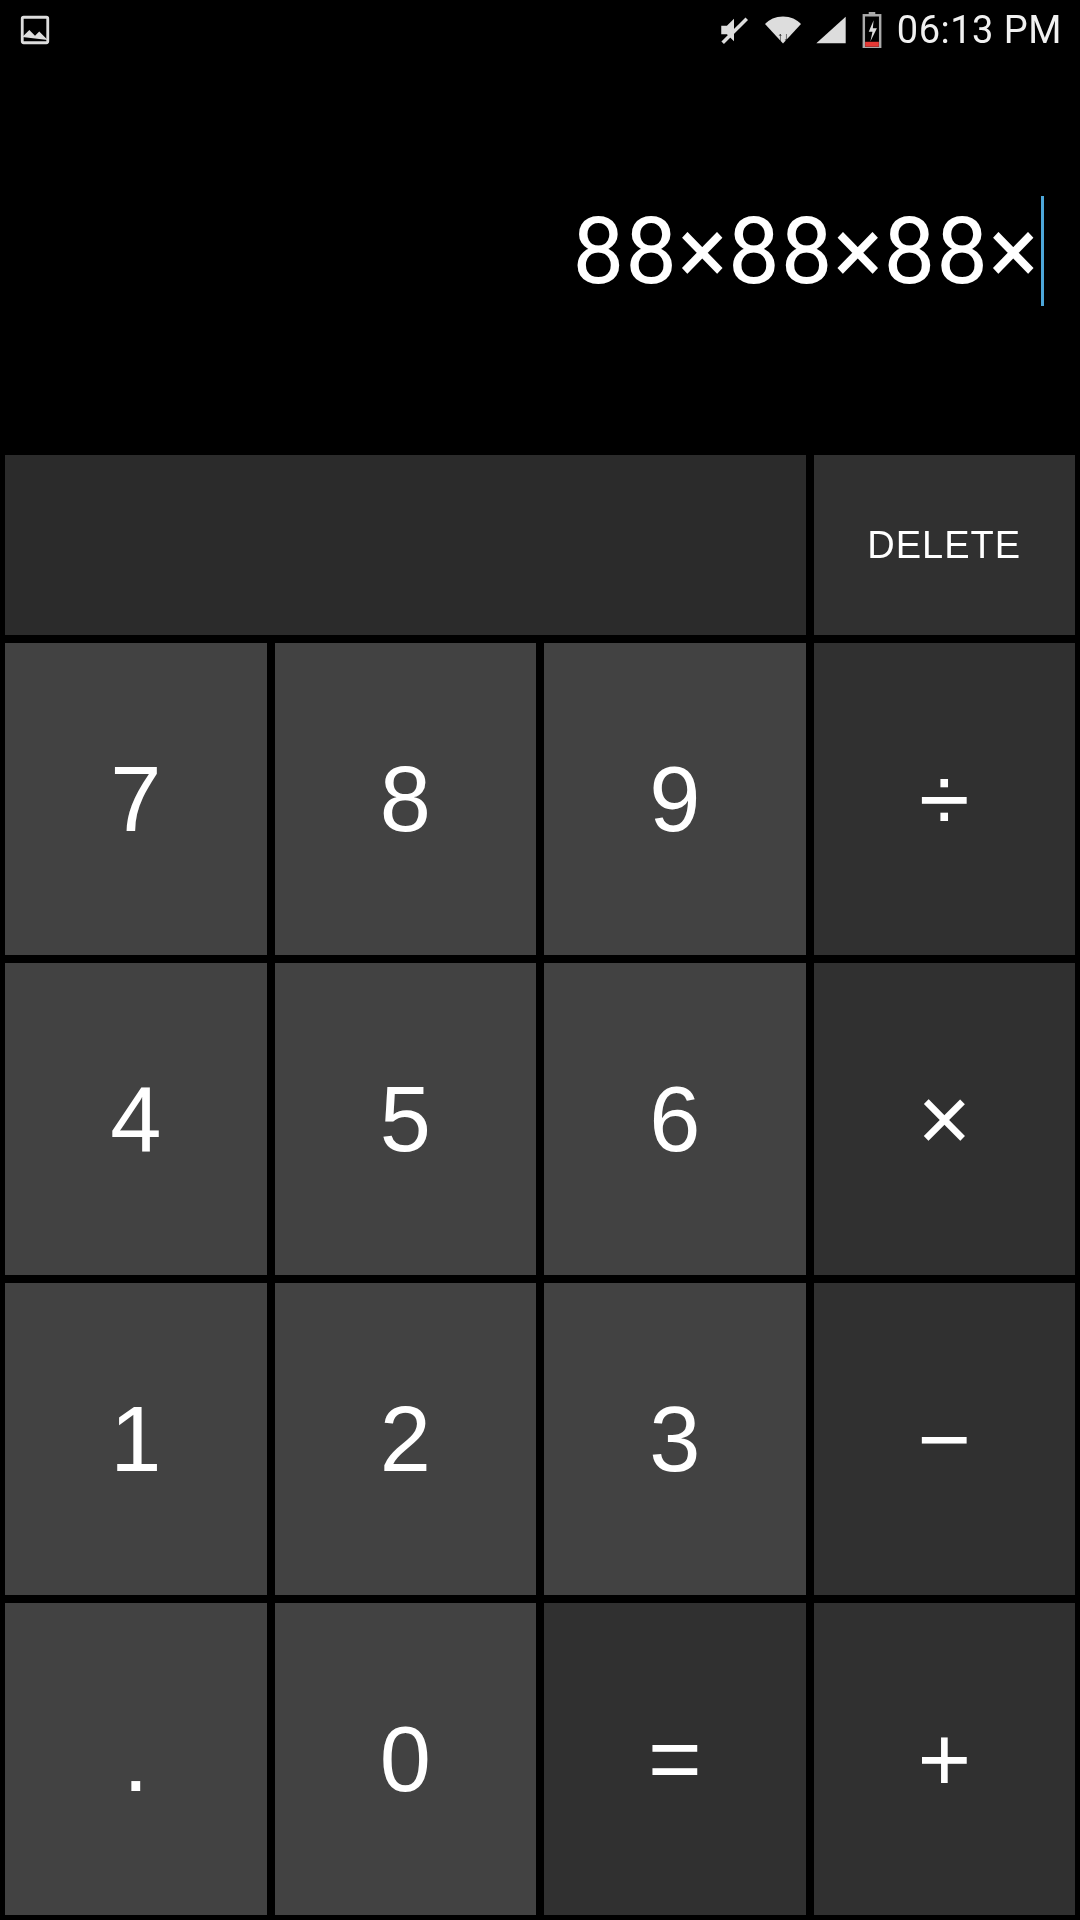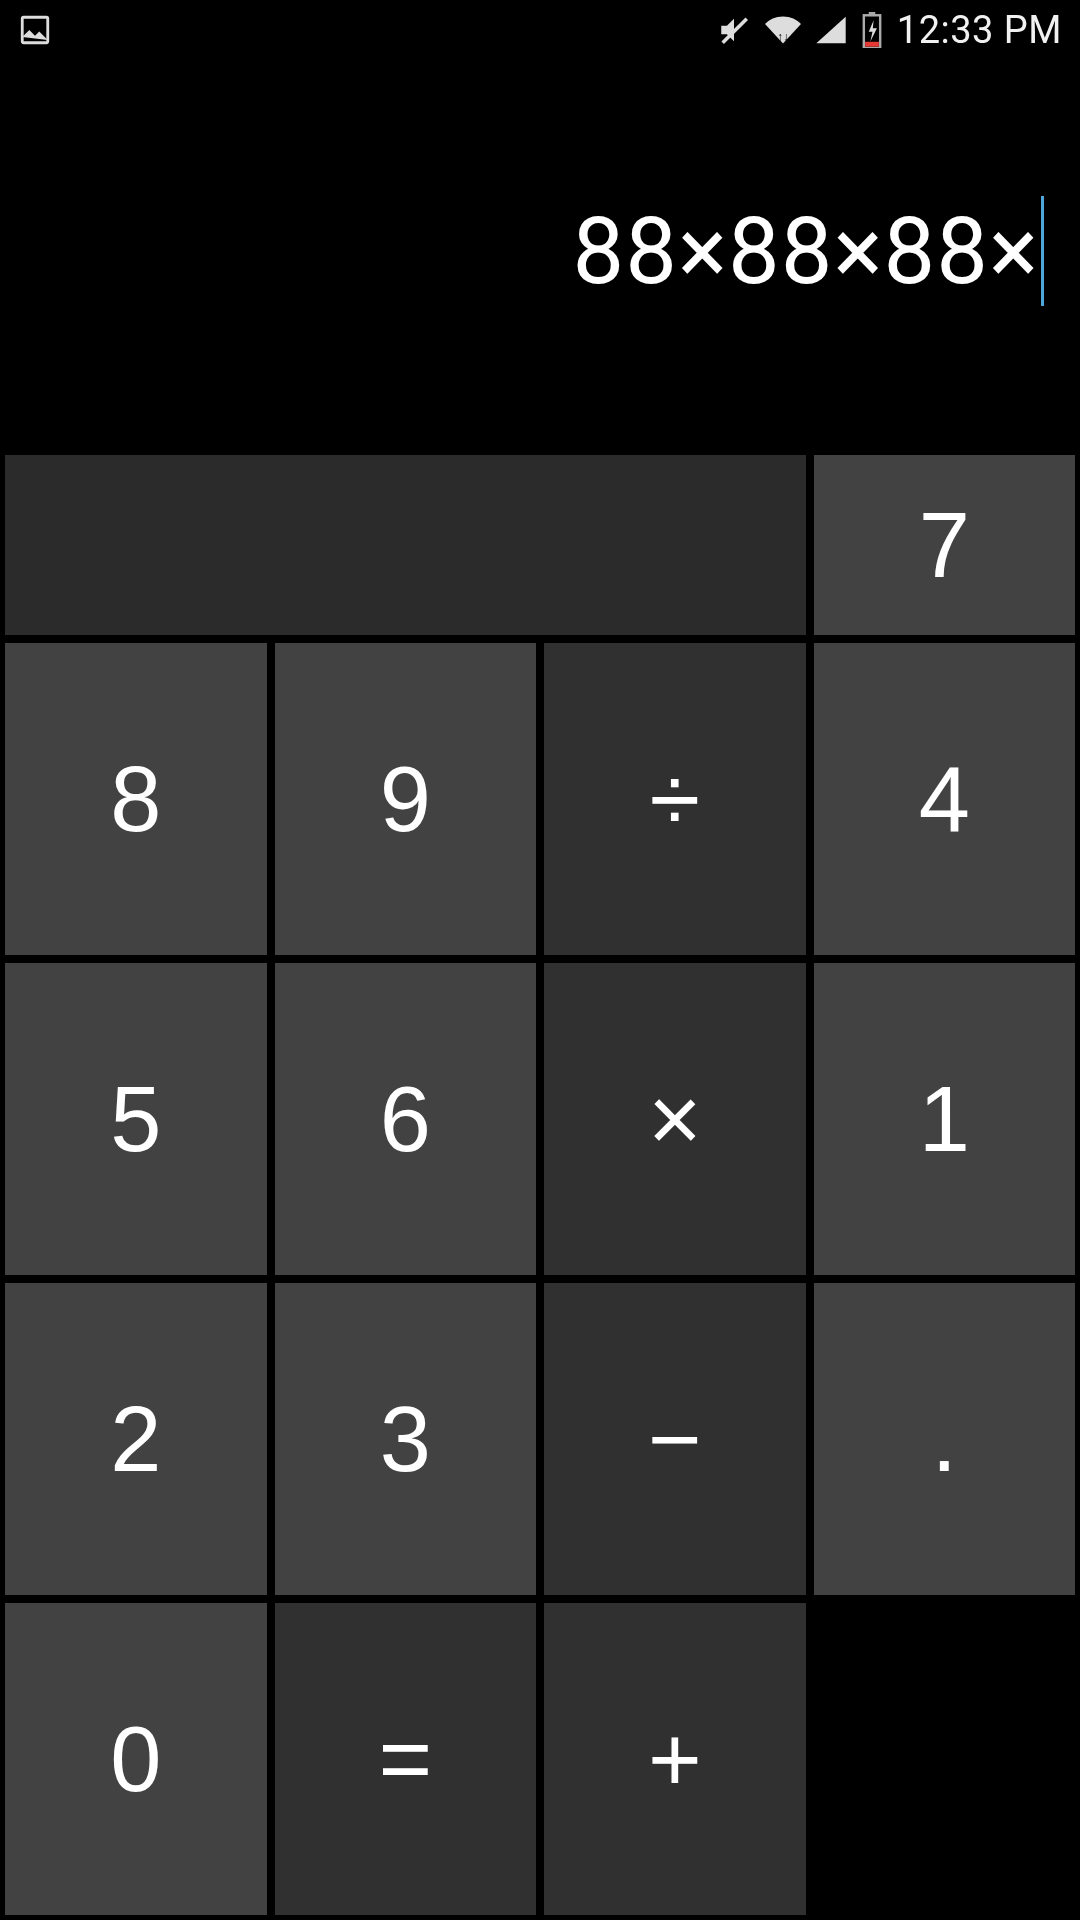--- a/index.html
+++ b/index.html
@@ -129,32 +129,33 @@
       </svg>
     </span>
     <span class="sb-icon">
       <svg width="22" height="36" viewBox="0 0 12 22">
         <rect x="1" y="2" width="10" height="20" fill="none" stroke="#aaa" stroke-width="1.5"></rect>
         <rect x="4" y="0" width="4" height="2.5" fill="#aaa"></rect>
         <rect x="1.8" y="18.2" width="8.4" height="3" fill="#e53935"></rect>
         <path d="M7 5l-3 7h2.3L5 18l4-8H6.5z" fill="#ddd"></path>
       </svg>
     </span>
-    <span class="clock">12:33 PM</span>
+    <span class="clock">06:13 PM</span>
   </div>
 </div>
 
 <div class="display">
   <span class="display-text">88×88×88×</span>
   <span class="cursor-bar"></span>
 </div>
 
 <div class="keypad">
 
   <div class="key key-blank span3"></div>
+  <button class="key key-delete">DELETE</button>
 
   <button class="key">7</button>
   <button class="key">8</button>
   <button class="key">9</button>
   <button class="key key-op">÷</button>
 
   <button class="key">4</button>
   <button class="key">5</button>
   <button class="key">6</button>
   <button class="key key-op">×</button>

